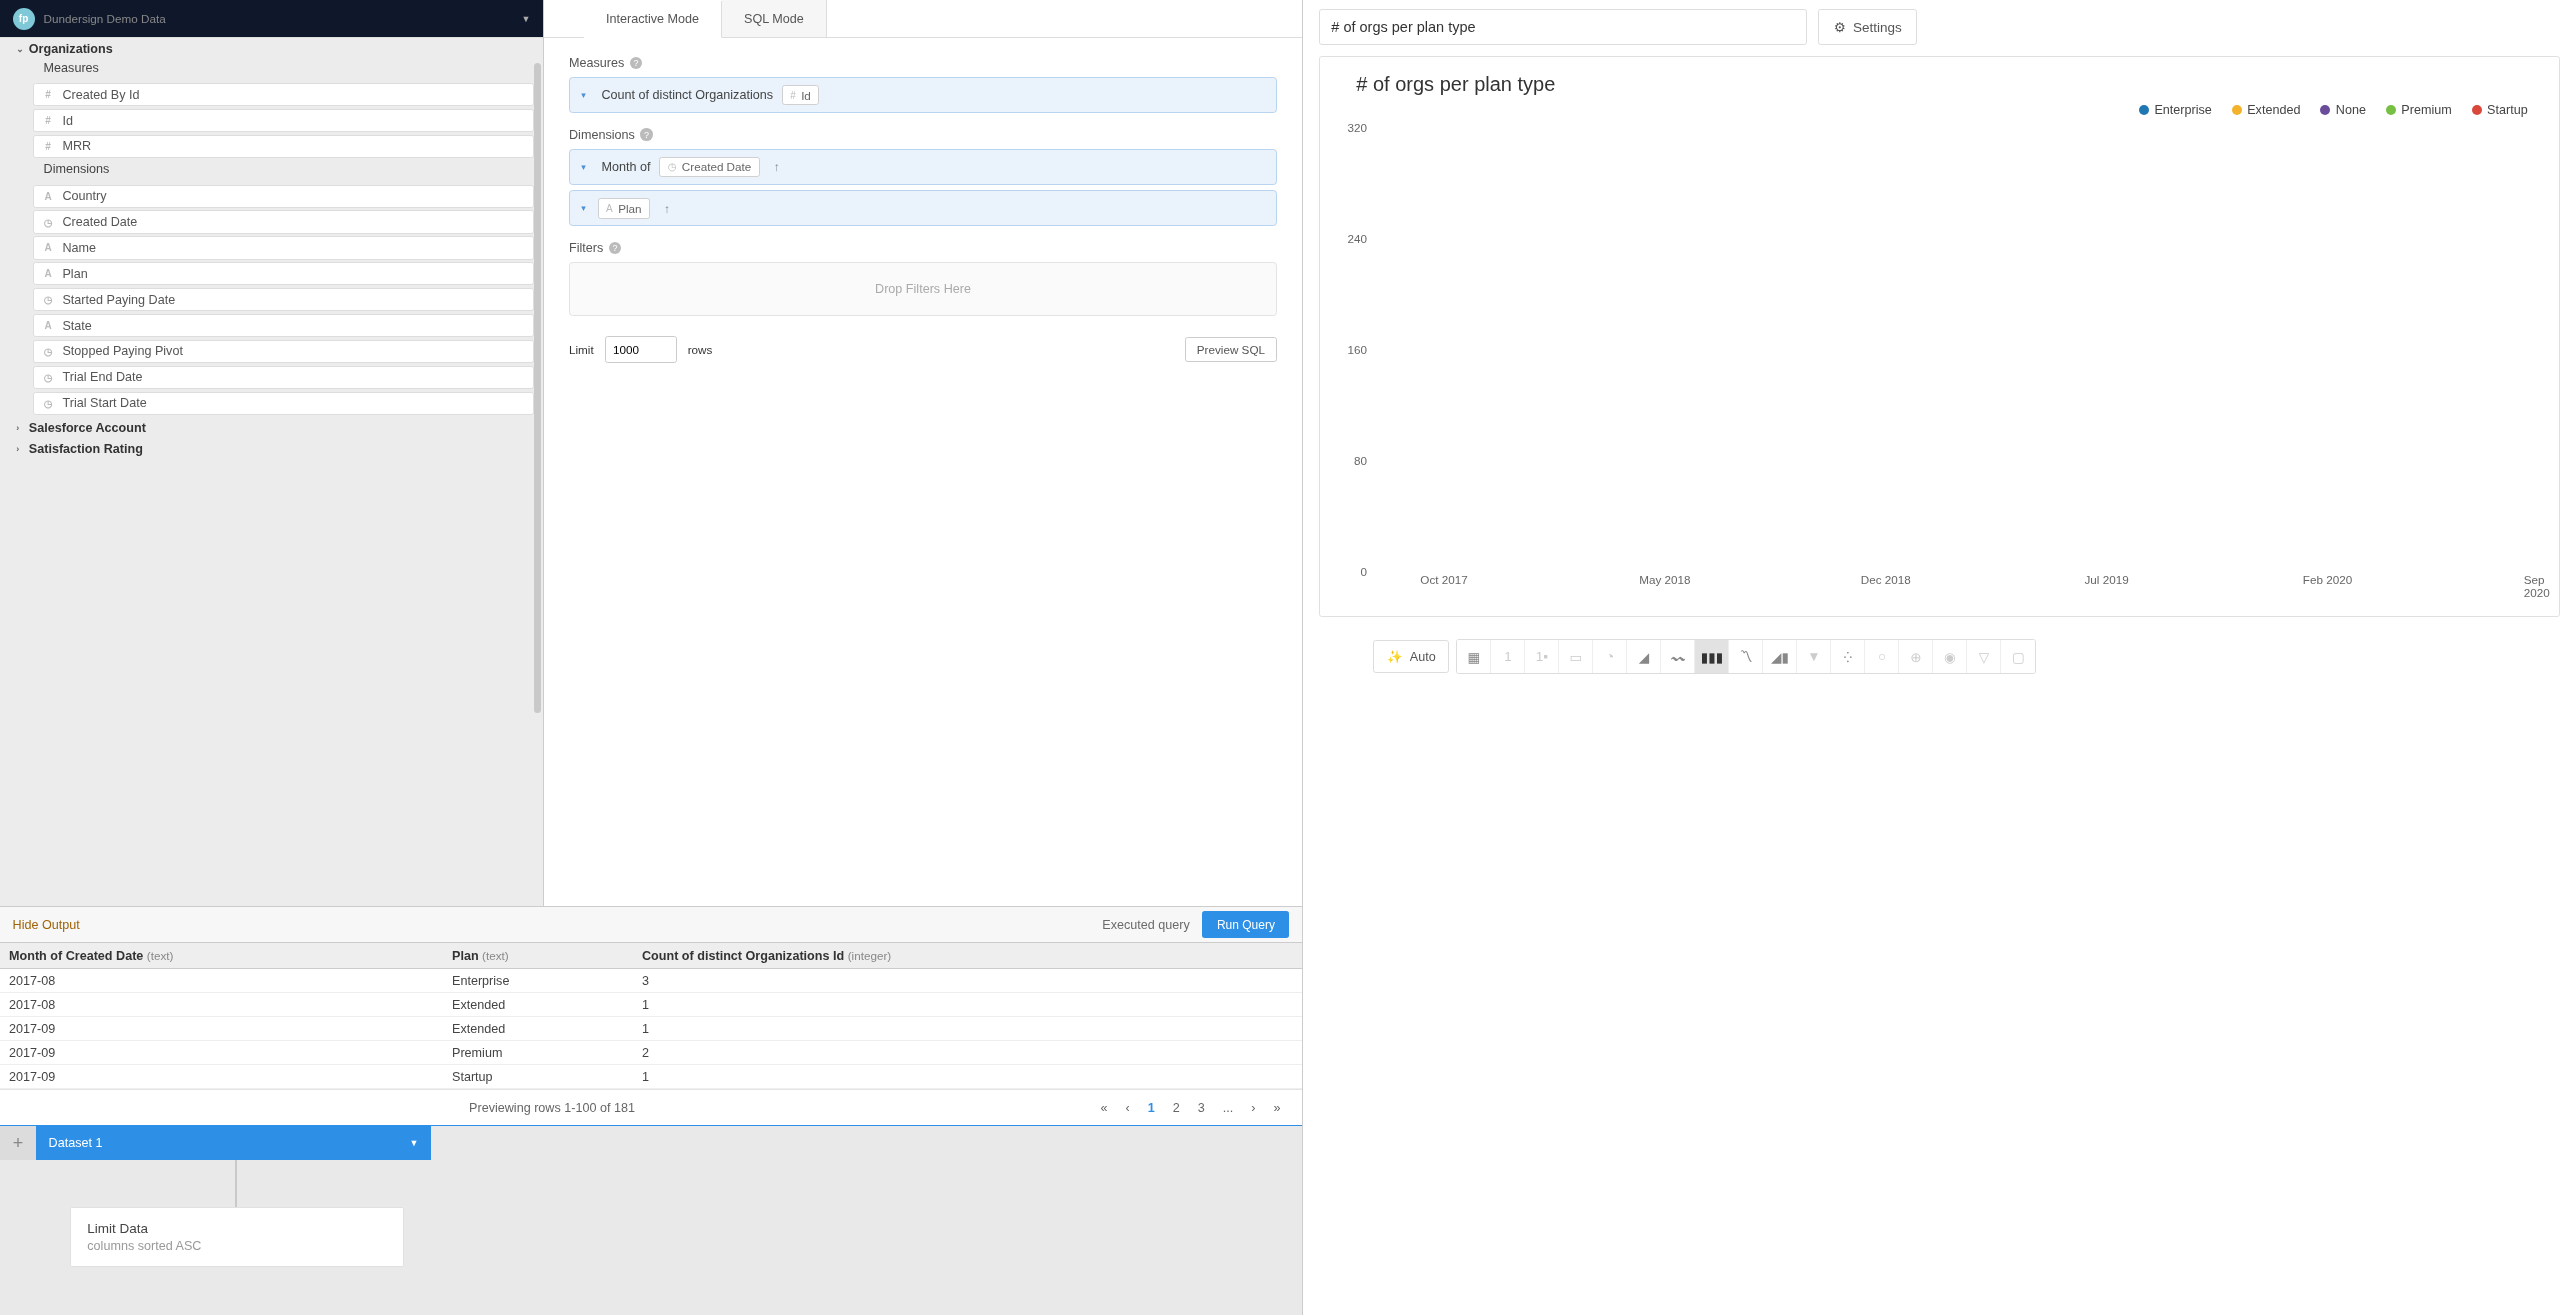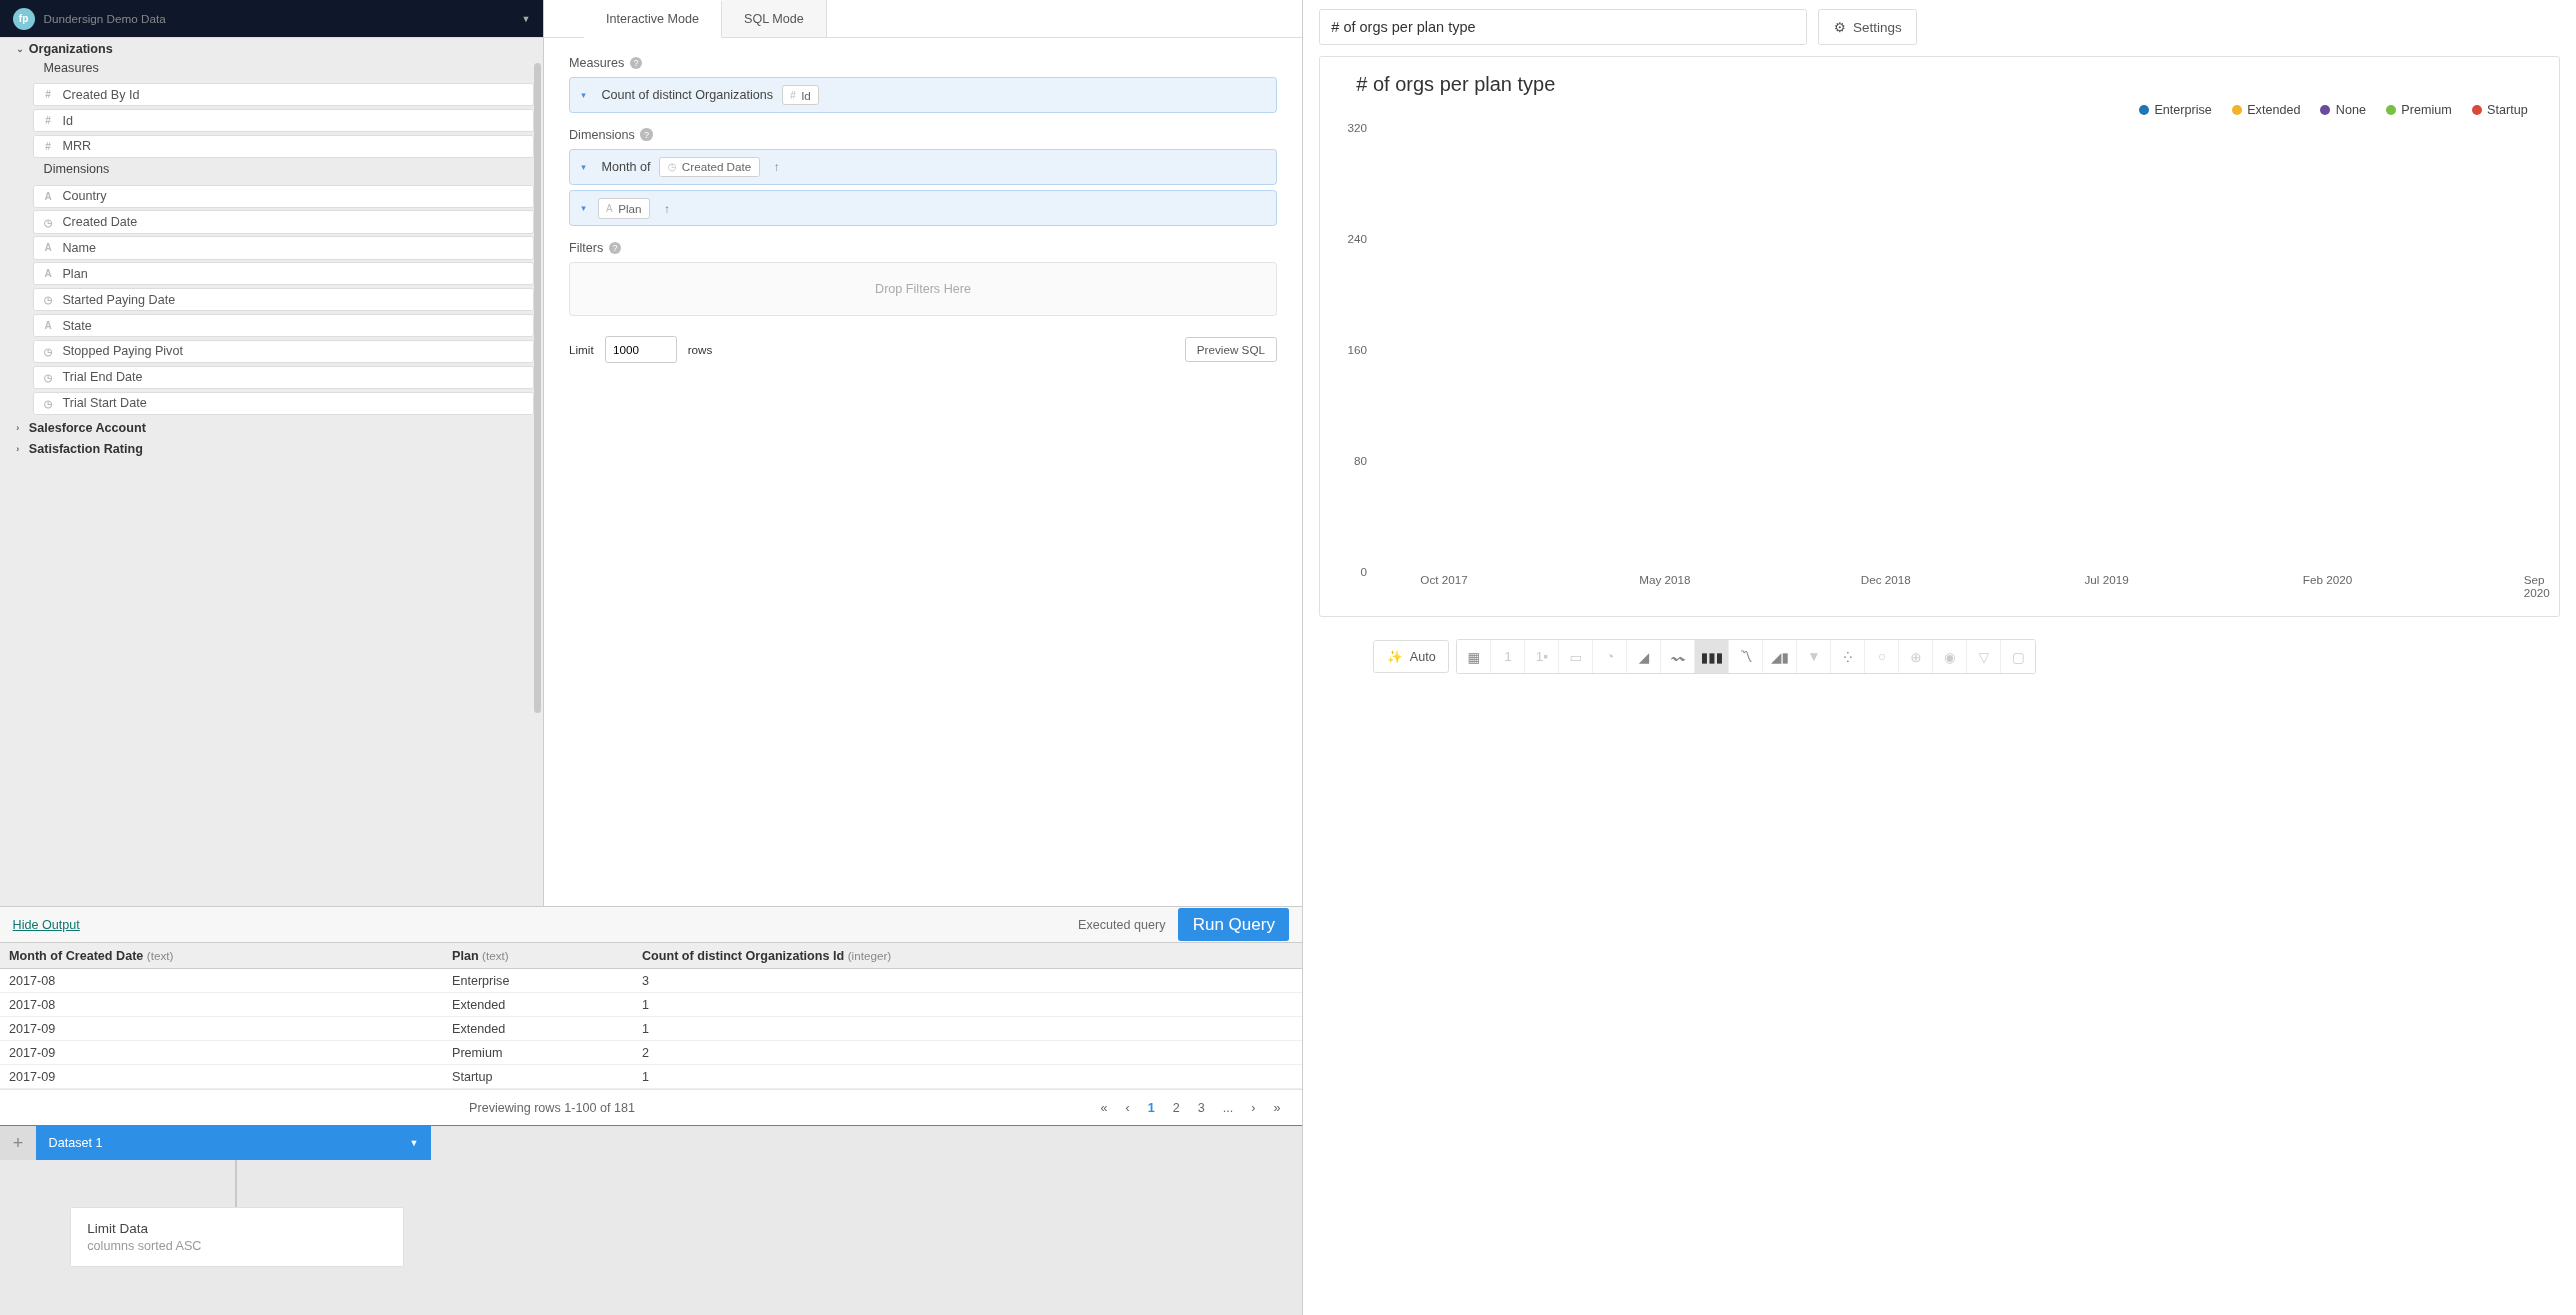--- a/index.html
+++ b/index.html
@@ -41,23 +41,23 @@
 .chip { display: inline-flex; align-items: center; background: #fff; border: 0.9px solid #d0d0d0; border-radius: 2.7px; padding: 2.7px 7.2px; font-size: 11.7px; color: #666; }
 .chip .ico { color: #bbb; margin-right: 5.4px; font-size: 10px; }
 .sort-ico { color: #888; margin-left: 9px; font-size: 11.7px; }
 .filters-drop { border: 0.9px solid #e3e3e3; background: #fafafa; border-radius: 3.6px; height: 54px; display: flex; align-items: center; justify-content: center; color: #aaa; font-size: 12.6px; }
 .limit-row { display: flex; align-items: center; gap: 11px; margin-top: 20px; }
 .limit-row input { width: 72px; height: 27px; border: 0.9px solid #ccc; border-radius: 2.7px; padding: 0 7.2px; text-align: left; font-size: 11.7px; }
 .preview-sql { margin-left: auto; border: 0.9px solid #ccc; background: #fff; border-radius: 2.7px; padding: 5.4px 11px; font-size: 11.7px; color: #555; cursor: pointer; }
 
 
 .output-bar { display: flex; align-items: center; height: 36px; padding: 0 12.6px; border-top: 0.9px solid #ccc; background: #f7f7f7; font-size: 12.6px; }
-.run-btn { margin-left: 12.6px; background: #2e8fe6; color: #fff; border: none; border-radius: 2.7px; padding: 6.3px 14.5px; font-size: 17px; cursor: pointer; }
+.run-btn { margin-left: 12.6px; background: #2e8fe6; color: #fff; border: none; border-radius: 2.7px; padding: 6.3px 14.5px; font-size: 12px; cursor: pointer; }
 .status-txt { margin-left: auto; color: #6b6b6b; }
-.hide-output { color: #0f766e; cursor: pointer; text-decoration: underline; }
+.hide-output { color: #a16207; cursor: pointer; }
 
 .table-wrap { border-top: 0.9px solid #ccc; }
 table.data { width: 100%; border-collapse: collapse; font-size: 12.6px; }
 table.data th { text-align: left; background: #eee; padding: 5.4px 9px; font-weight: 600; color: #333; border-bottom: 0.9px solid #ccc; }
 table.data th .dtype { font-weight: 400; color: #888; font-size: 11.7px; }
 table.data td { padding: 4.5px 9px; border-bottom: 0.9px solid #eee; color: #444; }
 table.data td:first-child, table.data th:first-child { width: 443px; }
 table.data td:nth-child(2), table.data th:nth-child(2) { width: 190px; }
 
 .pager { display: flex; align-items: center; height: 36px; padding: 0 12.6px; border-top: 0.9px solid #e4e4e4; font-size: 12.6px; color: #666; }

